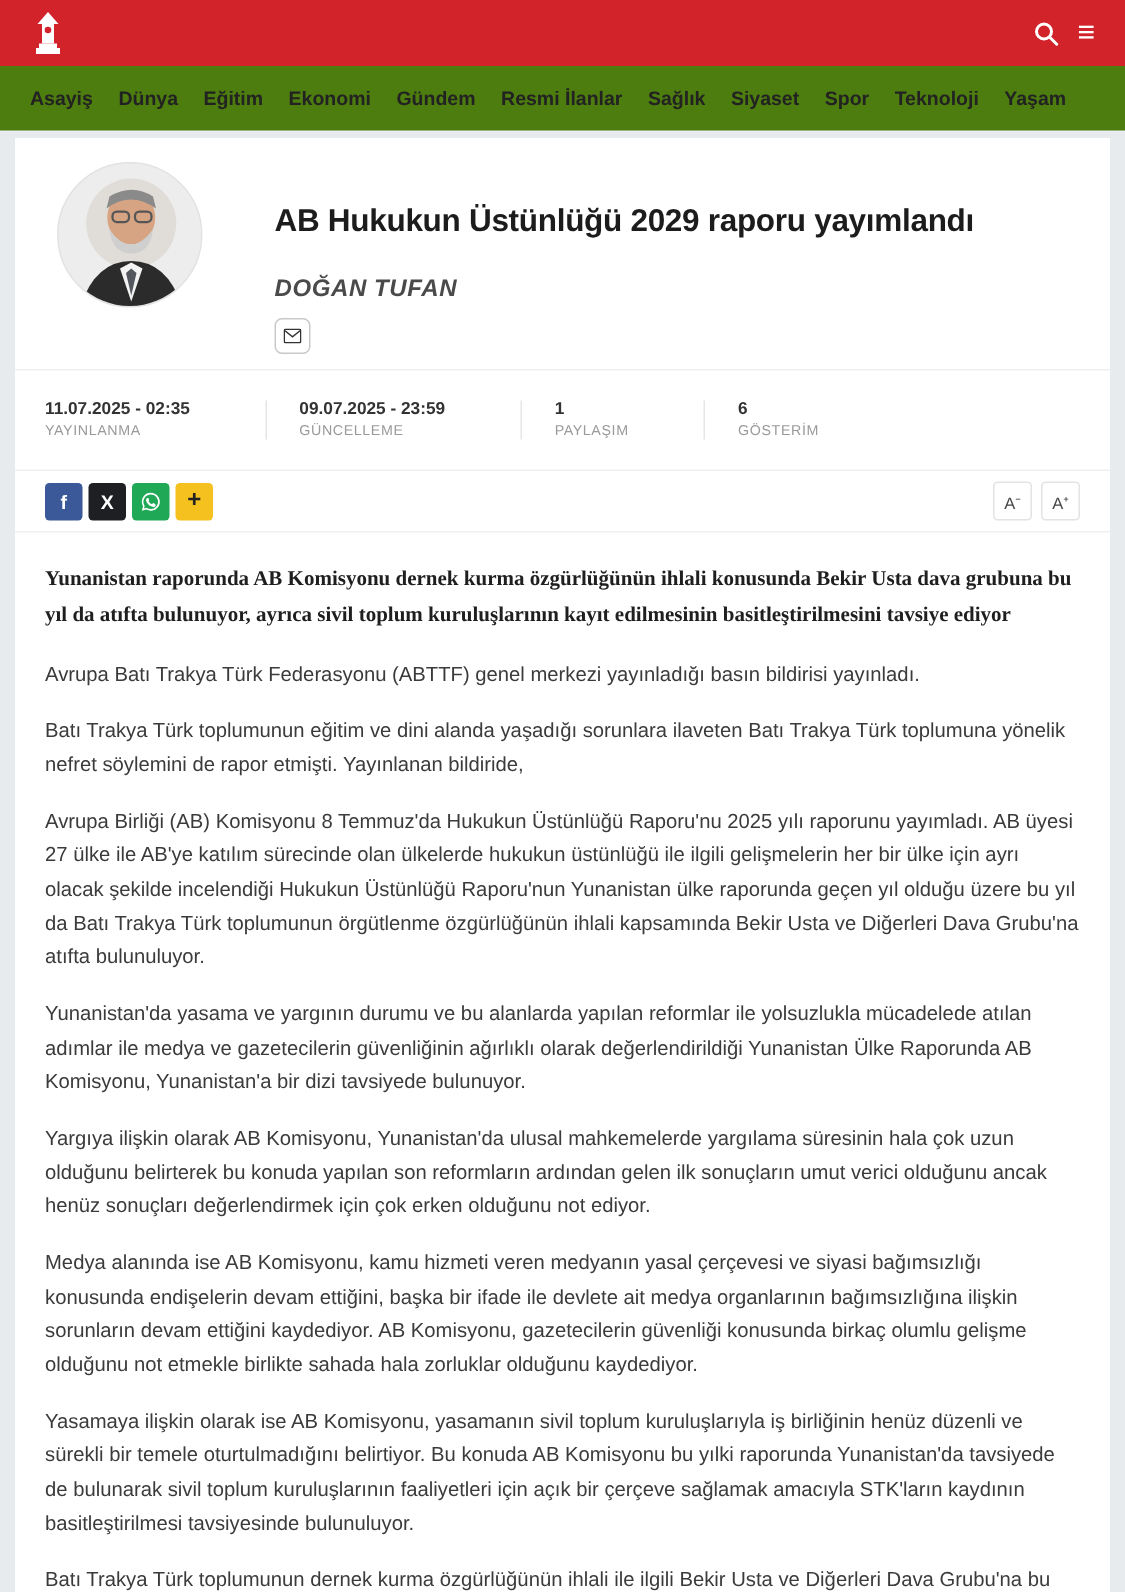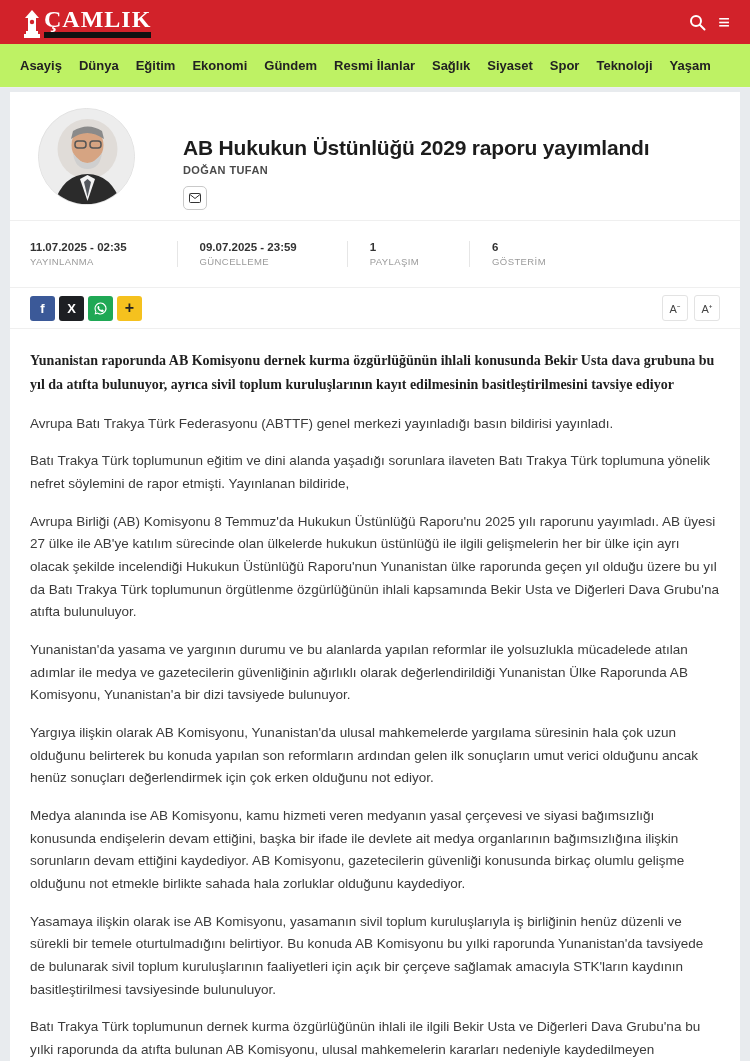--- a/index.html
+++ b/index.html
@@ -34,21 +34,21 @@
   .topbar-right { display: flex; align-items: center; gap: 12px; }
   .search-btn svg { display: block; }
   .menu-btn {
     color: #fff; font-size: 20px; line-height: 1; cursor: pointer;
     font-weight: bold;
   }
   .search-btn { cursor: pointer; }
 
   
   .mainnav {
-    background: #bef264;
+    background: #4d7c0f;
     height: 44px;
     display: flex;
     align-items: center;
     gap: 17px;
     padding: 0 20px;
     border-bottom: 1px solid #eceef0;
   }
   .mainnav a {
     font-size: 13px;
     font-weight: bold;
@@ -79,25 +79,26 @@
   }
   .avatar svg { display: block; }
   .head-texts { padding-top: 28px; }
   .article-title {
     font-size: 21px;
     font-weight: bold;
     color: #1c1c1c;
     letter-spacing: -0.2px;
   }
   .author-name {
-    margin-top: 4px;
-    font-size: 11px;
+    margin-top: 24px;
+    font-size: 16px;
     font-weight: bold;
     letter-spacing: 0.4px;
     color: #4a4a4a;
+    font-style: italic;
   }
   .email-btn {
     margin-top: 10px;
     width: 24px; height: 24px;
     border: 1px solid #c9c9c9;
     border-radius: 5px;
     background: #fff;
     display: flex; align-items: center; justify-content: center;
     cursor: pointer;
   }
@@ -179,24 +180,20 @@
 
 <header class="topbar">
   <div class="logo">
     <svg class="logo-tower" viewBox="0 0 16 28">
       <polygon points="8,0 15,8 1,8" fill="#ffffff"></polygon>
       <rect x="4" y="8" width="8" height="13" fill="#ffffff"></rect>
       <circle cx="8" cy="12" r="2.2" fill="#d2222a"></circle>
       <rect x="2" y="21" width="12" height="3" fill="#ffffff"></rect>
       <rect x="0" y="24" width="16" height="4" fill="#ffffff"></rect>
     </svg>
-    <div class="logo-textwrap">
-      <span class="logo-text">ÇAMLIK</span>
-      <span class="logo-bar"></span>
-    </div>
   </div>
   <div class="topbar-right">
     <span class="search-btn">
       <svg width="17" height="17" viewBox="0 0 17 17">
         <circle cx="7" cy="7" r="5" fill="none" stroke="#ffffff" stroke-width="2"></circle>
         <line x1="11" y1="11" x2="15.5" y2="15.5" stroke="#ffffff" stroke-width="2" stroke-linecap="round"></line>
       </svg>
     </span>
     <span class="menu-btn">≡</span>
   </div>

